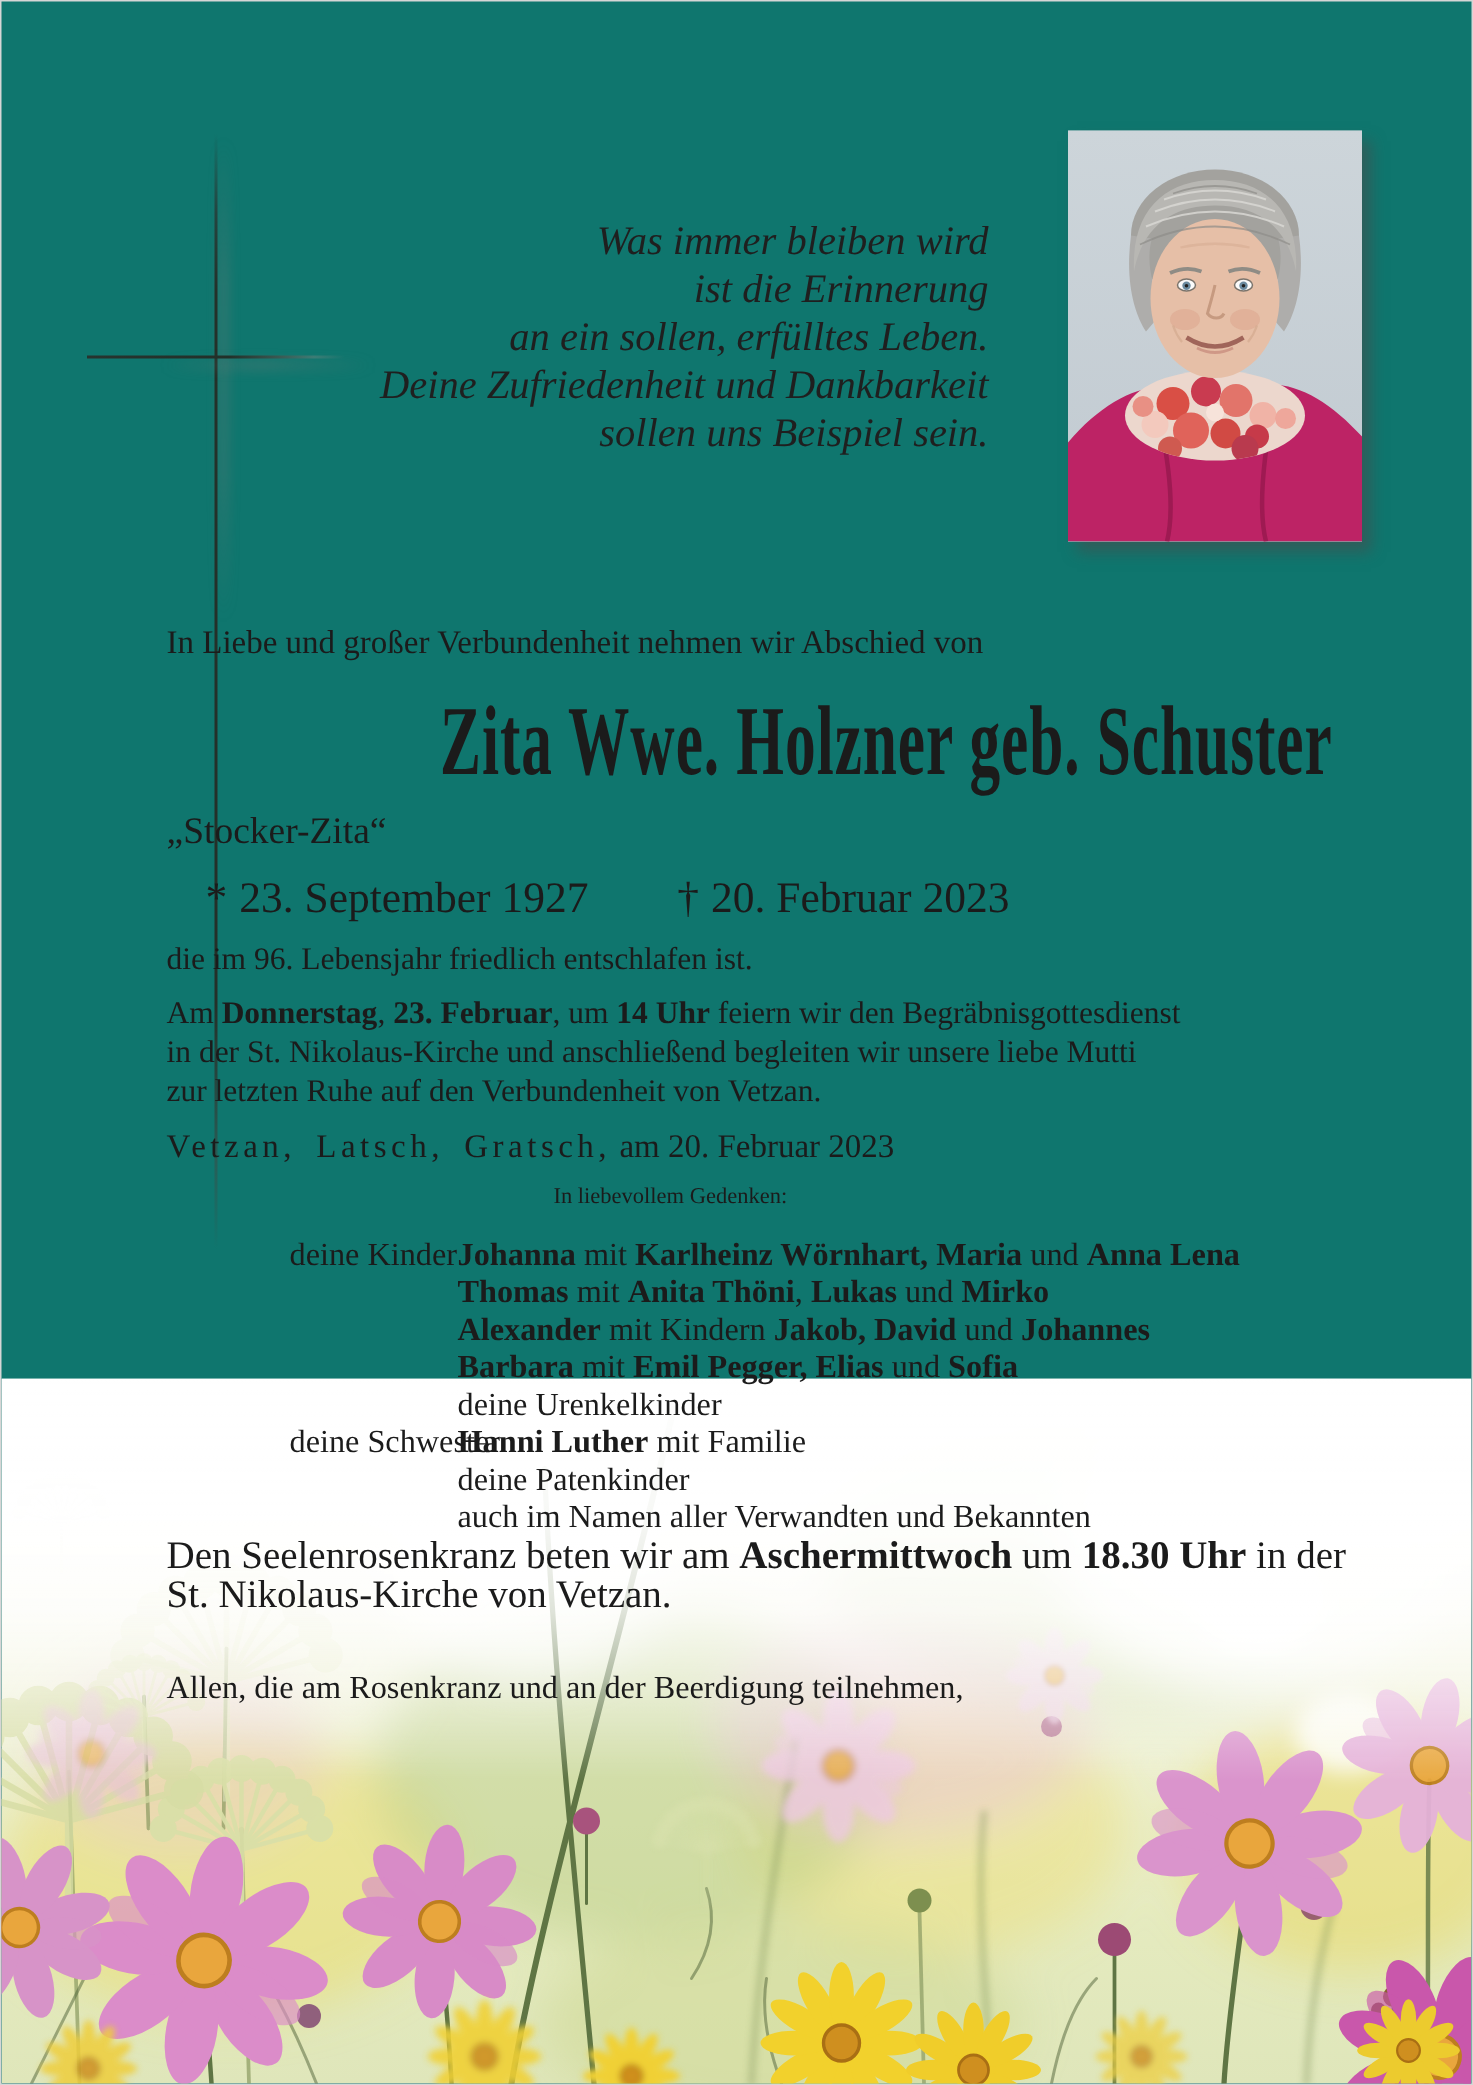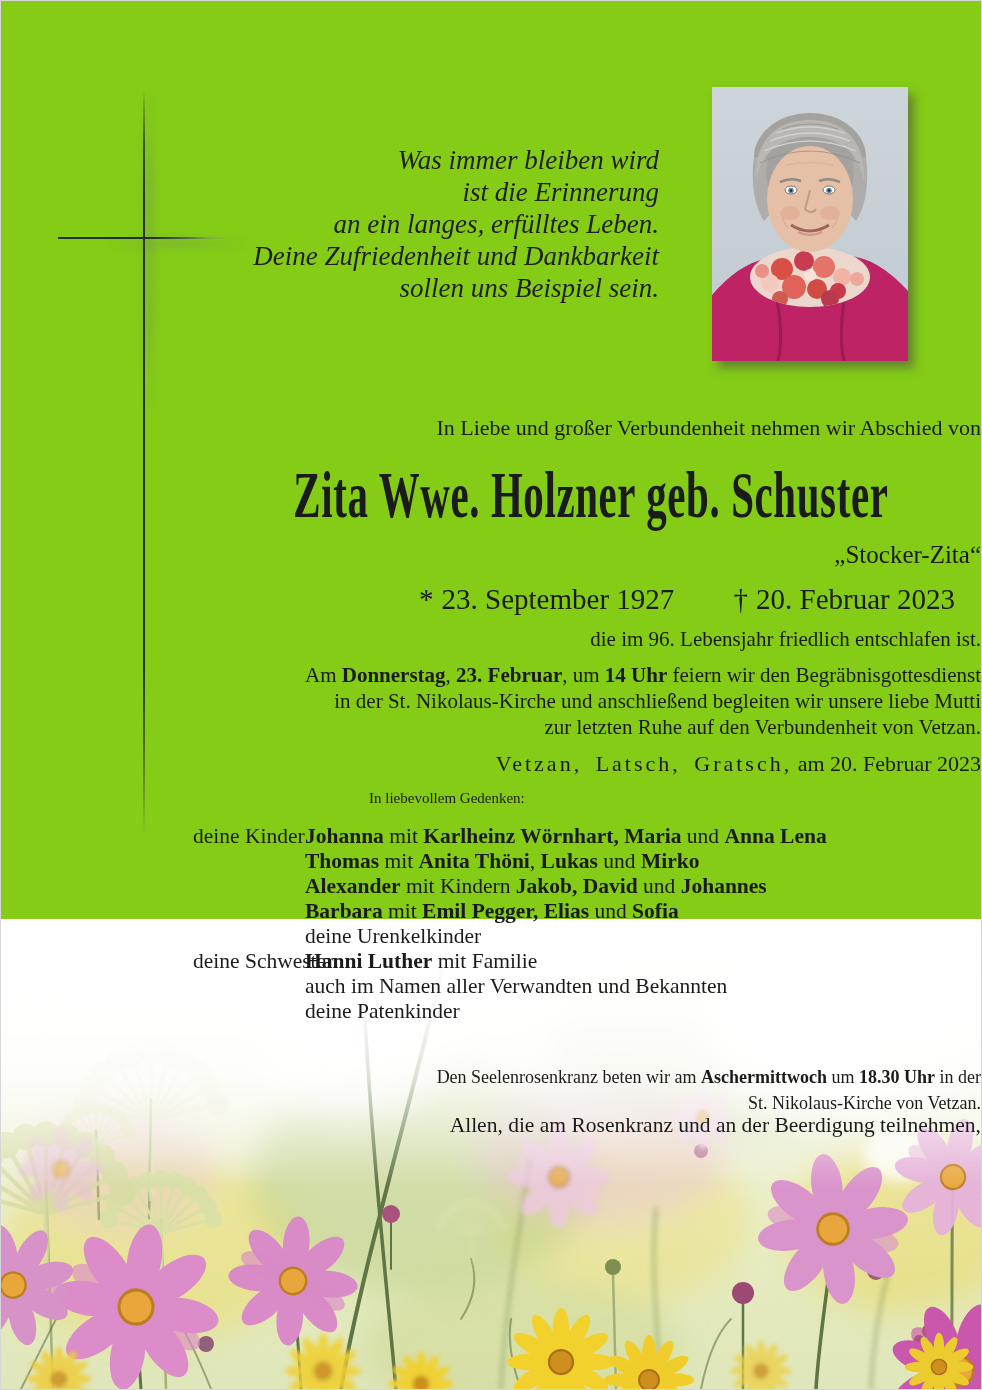--- a/index.html
+++ b/index.html
@@ -1,57 +1,57 @@
 <!DOCTYPE html>
 <html><head>
 <meta charset="utf-8">
 <style>
   html,body{margin:0;padding:0;background:#fff;}
   .page{
     position:relative;width:980px;height:1388px;border:1px solid #d6d6d6;
-    background:#84cc16;overflow:hidden;
+    background:#0f766e;overflow:hidden;
     font-family:"Liberation Serif",serif;color:#1b1b1b;
   }
   .b{font-weight:700;}
   
   .cross-v{position:absolute;left:142px;top:88px;width:2px;height:744px;
     background:linear-gradient(to bottom,rgba(40,52,48,0) 0%,rgba(40,52,48,.75) 7%,#243029 14%,#243029 78%,rgba(60,74,68,.55) 92%,rgba(90,104,98,0) 100%);}
   .cross-v-glow{position:absolute;left:145px;top:92px;width:6px;height:320px;filter:blur(4px);
     background:linear-gradient(to bottom,rgba(110,122,118,0),rgba(110,122,118,.4) 30%,rgba(110,122,118,.35) 70%,rgba(110,122,118,0));}
   .cross-h{position:absolute;left:57px;top:236px;width:172px;height:2px;
     background:linear-gradient(to right,#27332e 0%,#223029 55%,rgba(66,80,74,.8) 74%,rgba(120,134,128,.4) 88%,rgba(170,180,175,0) 100%);}
   .cross-h-glow{position:absolute;left:108px;top:240px;width:140px;height:5px;filter:blur(4px);
     background:linear-gradient(to right,rgba(110,122,118,0),rgba(110,122,118,.45) 45%,rgba(110,122,118,0));}
   
   .poem{position:absolute;top:143px;right:322px;text-align:right;font-style:italic;
     font-size:27px;line-height:32px;color:#1f1f1f;white-space:nowrap;}
   
   .photo{position:absolute;left:711px;top:86px;width:196px;height:274px;
     box-shadow:6px 7px 9px rgba(75,75,75,.55);background:#c9d2d8;}
   .photo svg{display:block;}
   
-  .cc{position:absolute;left:110px;width:870px;text-align:right;z-index:2;}
+  .cc{position:absolute;left:110px;width:870px;text-align:left;z-index:2;}
   .intro{top:414px;font-size:22px;}
   .name{top:462px;font-size:66px;line-height:64px;font-weight:700;margin:0;white-space:nowrap;}
   .name .squeeze{display:inline-block;transform:scaleX(.62);transform-origin:50% 50%;letter-spacing:1px;}
   .nickname{top:540px;font-size:25px;}
   .dates{top:582px;font-size:29px;}
   .dates .part{display:inline-block;margin:0 26px;font-family:Liberation Serif, serif;}
   .dates .sym{display:inline-block;margin-right:8px;}
   .passed{top:626px;font-size:21px;}
   .announce{top:661px;font-size:21px;line-height:26px;}
   .placeline{top:750px;font-size:22px;}
   .placeline .spaced{letter-spacing:3px;word-spacing:5px;}
   
   .gedenken{position:absolute;left:368px;top:789px;font-size:15px;z-index:2;}
   .mrows{position:absolute;left:192px;top:823px;width:740px;z-index:2;}
   .mrow{position:relative;line-height:25px;font-size:21.5px;min-height:25px;white-space:nowrap;}
   .mlabel{position:absolute;left:0;top:0;}
   .mtext{margin-left:112px;}
-  .rosary{top:1063px;font-size:18px;line-height:26px;}
+  .rosary{top:1023px;font-size:26px;line-height:26px;}
   .thanks{top:1111px;font-size:21.5px;line-height:26px;}
   
   .meadow{position:absolute;left:0;top:918px;width:980px;height:470px;z-index:1;}
 </style>
 </head>
 <body>
 
 <div class="page">
 
   <svg class="meadow" viewBox="0 0 980 470" preserveAspectRatio="none">
@@ -279,21 +279,21 @@
   <div>
     <div class="cross-v-glow"></div>
     <div class="cross-v"></div>
     <div class="cross-h-glow"></div>
     <div class="cross-h"></div>
   </div>
 
   <div class="poem">
     <div>Was immer bleiben wird</div>
     <div>ist die Erinnerung</div>
-    <div>an ein langes, erfülltes Leben.</div>
+    <div>an ein sollen, erfülltes Leben.</div>
     <div>Deine Zufriedenheit und Dankbarkeit</div>
     <div>sollen uns Beispiel sein.</div>
   </div>
 
   <div class="photo">
     <svg width="196" height="274" viewBox="0 0 196 274">
       <defs>
         <linearGradient id="phBg" x1="0" y1="0" x2="0" y2="1">
           <stop offset="0" stop-color="#cdd5da"></stop>
             <stop offset="1" stop-color="#c1cad1"></stop>
@@ -411,25 +411,25 @@
     <div class="mrow">
       <div class="mlabel"></div>
       <div class="mtext"><span>deine Urenkelkinder</span></div>
     </div>
     <div class="mrow">
       <div class="mlabel">deine Schwester</div>
       <div class="mtext"><span class="b">Hanni Luther</span><span> mit Familie</span></div>
     </div>
     <div class="mrow">
       <div class="mlabel"></div>
+      <div class="mtext"><span>deine Patenkinder</span></div>
+    </div>
+    <div class="mrow">
+      <div class="mlabel"></div>
       <div class="mtext"><span>auch im Namen aller Verwandten und Bekannten</span></div>
-    </div>
-    <div class="mrow">
-      <div class="mlabel"></div>
-      <div class="mtext"><span>deine Patenkinder</span></div>
     </div>
   </div>
 
   <div class="cc rosary">
     <div><span>Den Seelenrosenkranz beten wir am </span><span class="b">Aschermittwoch</span><span> um </span><span class="b">18.30 Uhr</span><span> in der</span></div>
     <div>St. Nikolaus-Kirche von Vetzan.</div>
   </div>
 
   <div class="cc thanks">
     <div>Allen, die am Rosenkranz und an der Beerdigung teilnehmen,</div>

